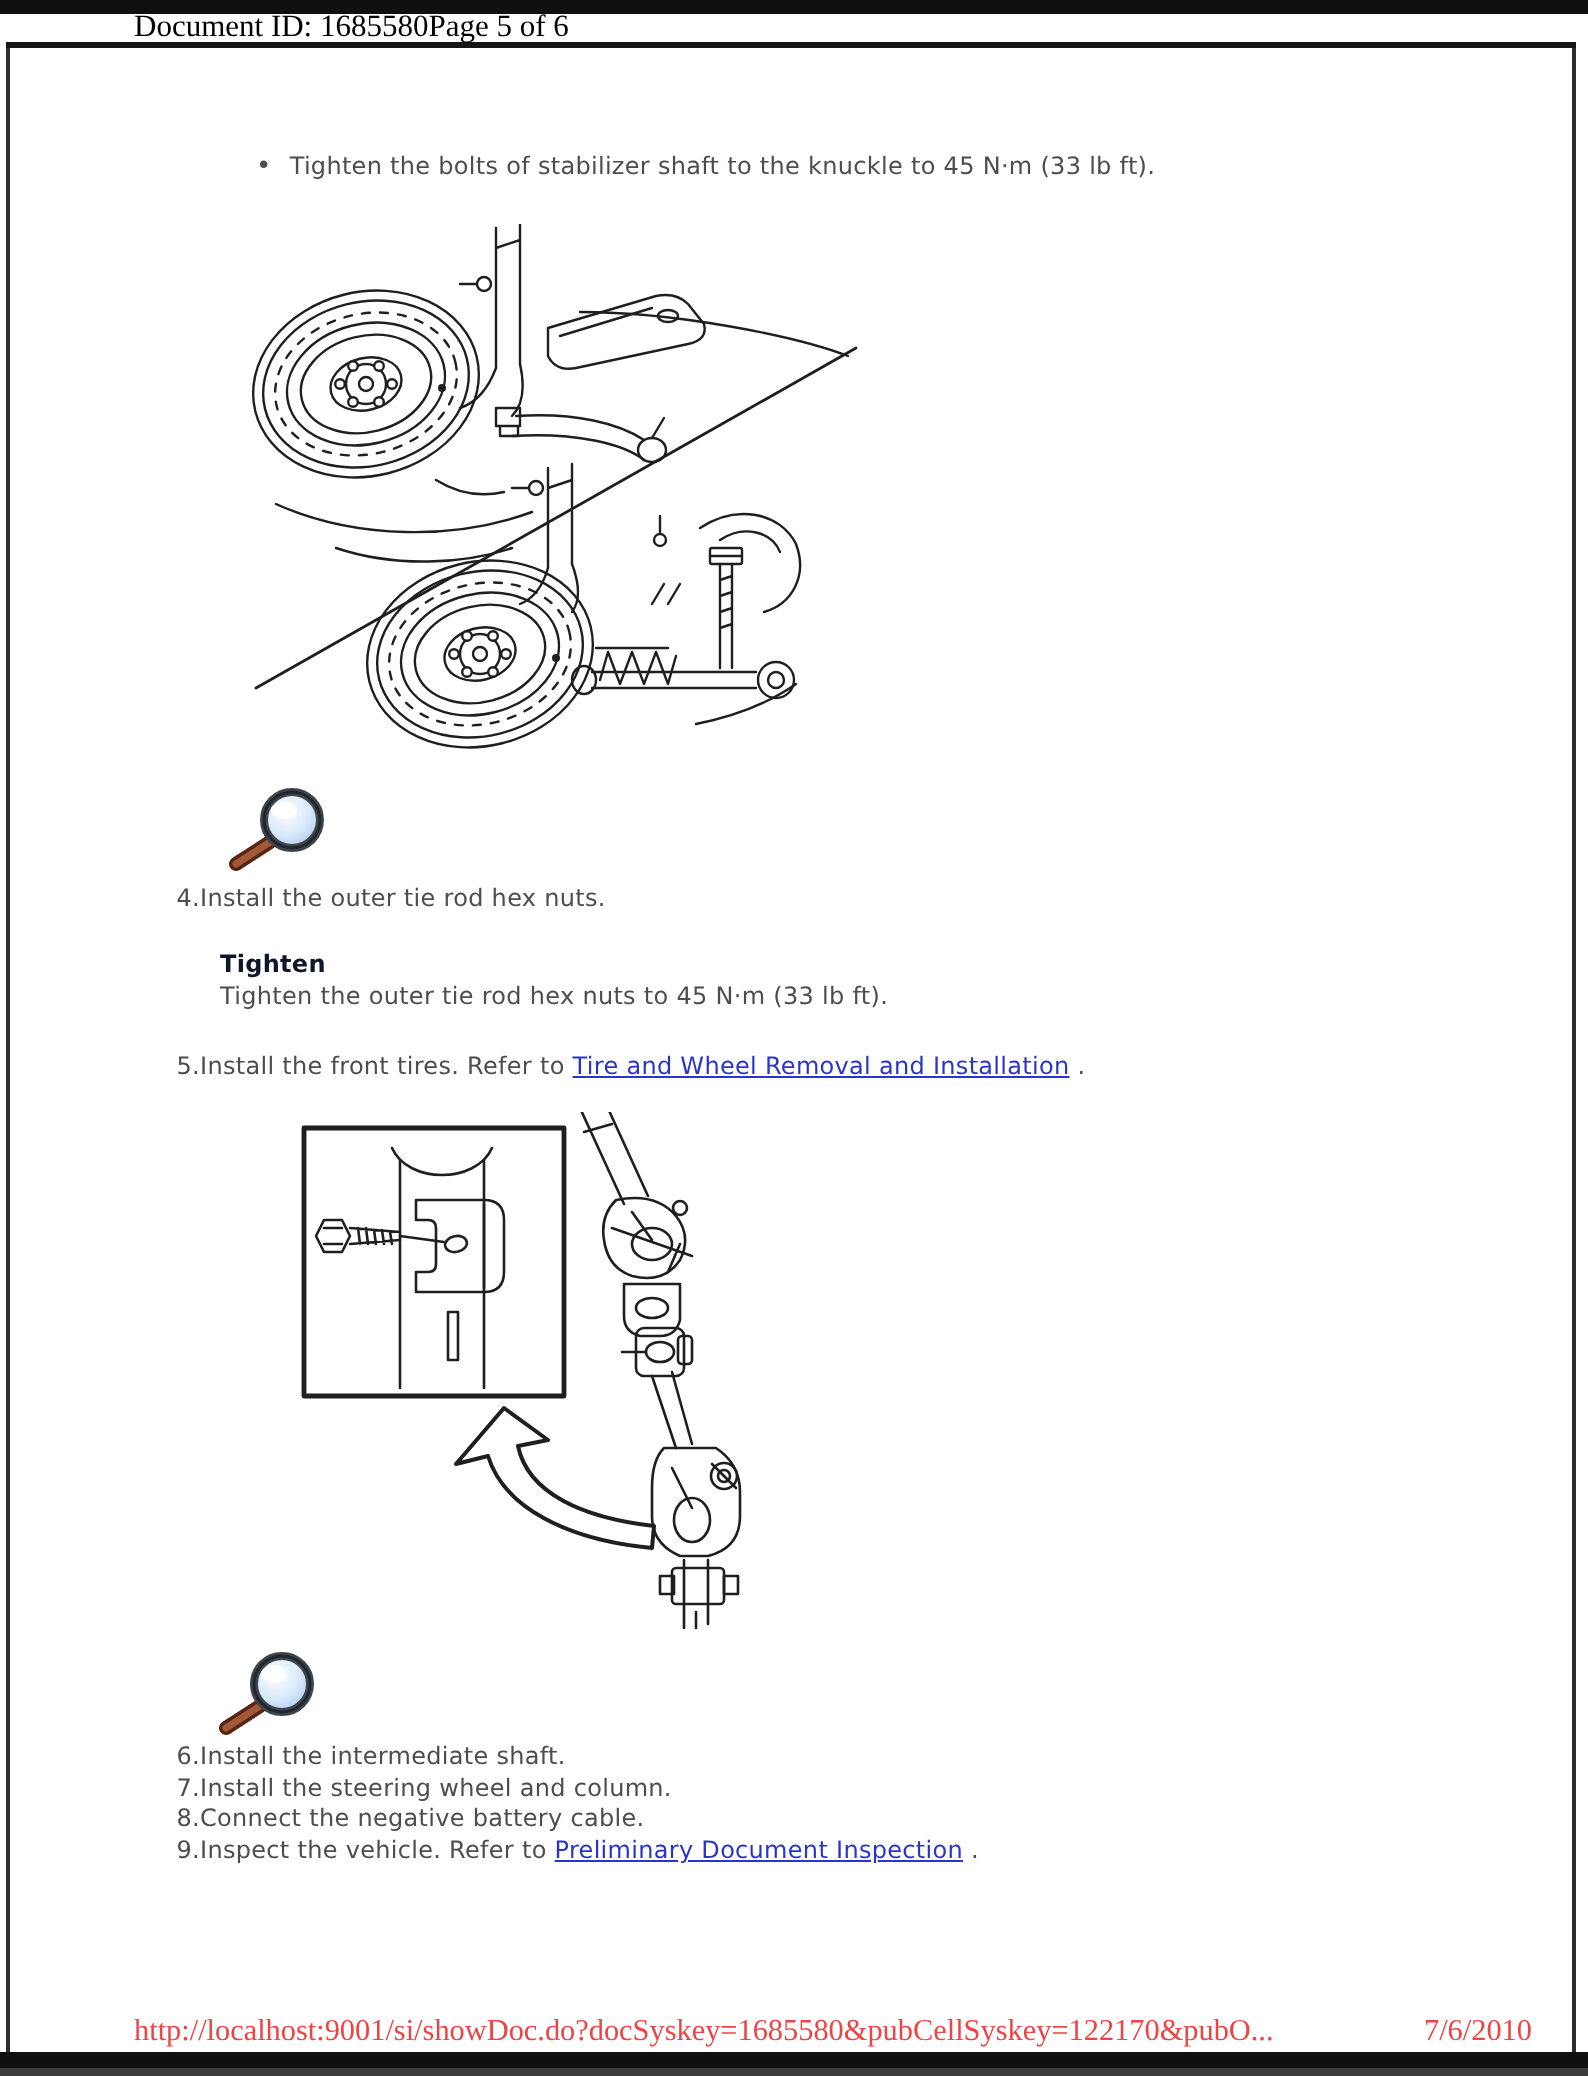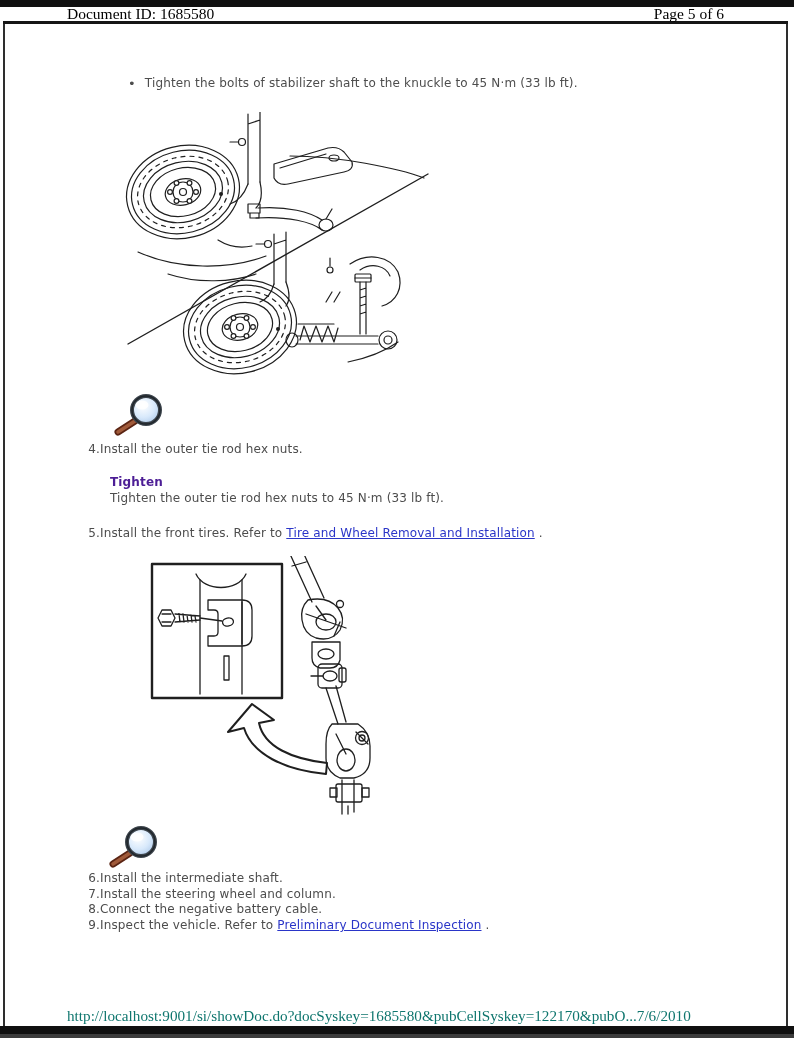--- a/index.html
+++ b/index.html
@@ -6,33 +6,33 @@
   .page{position:relative;width:794px;height:1038px;background:#ffffff;overflow:hidden;
         font-family:"DejaVu Sans",sans-serif;color:#4d4d4d;}
   
   .bar-top{position:absolute;left:0;top:0;width:794px;height:7px;background:#101010;}
   .bar-bottom{position:absolute;left:0;top:1026px;width:794px;height:8px;background:#101010;}
   .bar-bottom-soft{position:absolute;left:0;top:1034px;width:794px;height:4px;background:#3c3c3c;}
   .edge-left{position:absolute;left:3px;top:22px;width:2px;height:1004px;background:#2e2e2e;}
   .edge-right{position:absolute;left:786px;top:22px;width:2px;height:1004px;background:#2e2e2e;}
   .rule-header{position:absolute;left:3px;top:21px;width:785px;height:3px;background:#161616;}
   
-  .hdr{position:absolute;left:67px;top:5px;width:657px;display:flex;justify-content:space-between;
+  .hdr{position:absolute;left:67px;top:5px;width:657px;display:flex;
        font-family:"Liberation Serif",serif;font-size:15.5px;color:#000;}
-  .ftr{position:absolute;left:67px;top:1007px;width:699px;display:flex;
-       font-family:"Liberation Serif",serif;font-size:15.2px;color:#0f766e;white-space:nowrap;}
+  .ftr{position:absolute;left:67px;top:1007px;width:699px;display:flex;justify-content:space-between;
+       font-family:"Liberation Serif",serif;font-size:15.2px;color:#ef4444;white-space:nowrap;}
   
   .txt{font-size:12px;letter-spacing:.15px;line-height:15px;color:#4d4d4d;}
   .bullet-row{position:absolute;left:128px;top:76px;display:flex;gap:9px;}
   .bullet-dot{font-size:13px;line-height:15px;}
   .step-row{position:absolute;display:flex;}
   .step-num{width:28px;text-align:right;flex:0 0 28px;}
   .step-text{margin-left:0;}
   .tighten{position:absolute;left:110px;top:474px;line-height:16px;}
-  .tighten b{color:#4c1d95;margin-top:16px;}
+  .tighten b{color:#0f172a;margin-top:16px;}
   a.doclink{color:#2a35c8;}
   .steps-list{position:absolute;left:72px;top:871px;}
   .steps-list .row{display:flex;line-height:15.7px;}
   .fig{position:absolute;}
   .mag{position:absolute;}
 </style>
 </head>
 <body>
 
 <div class="page">

